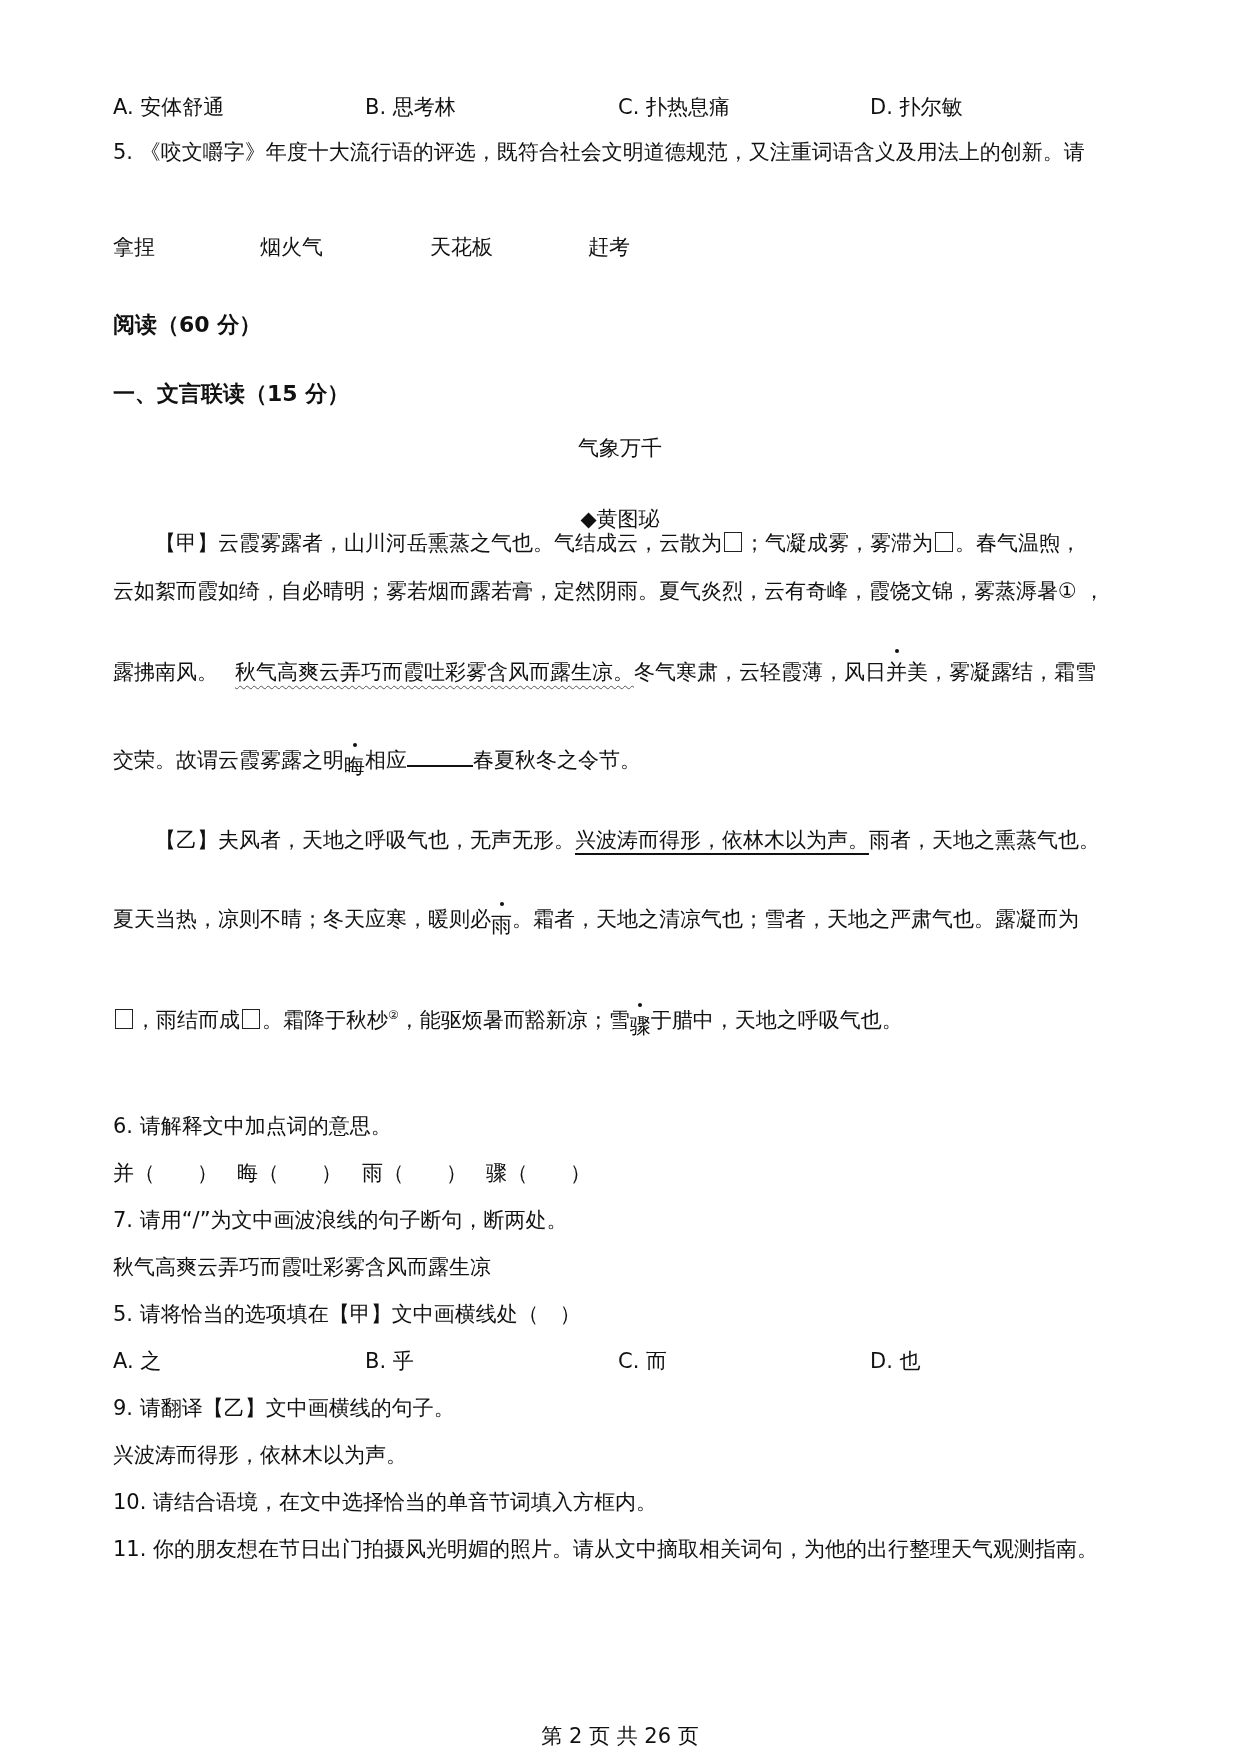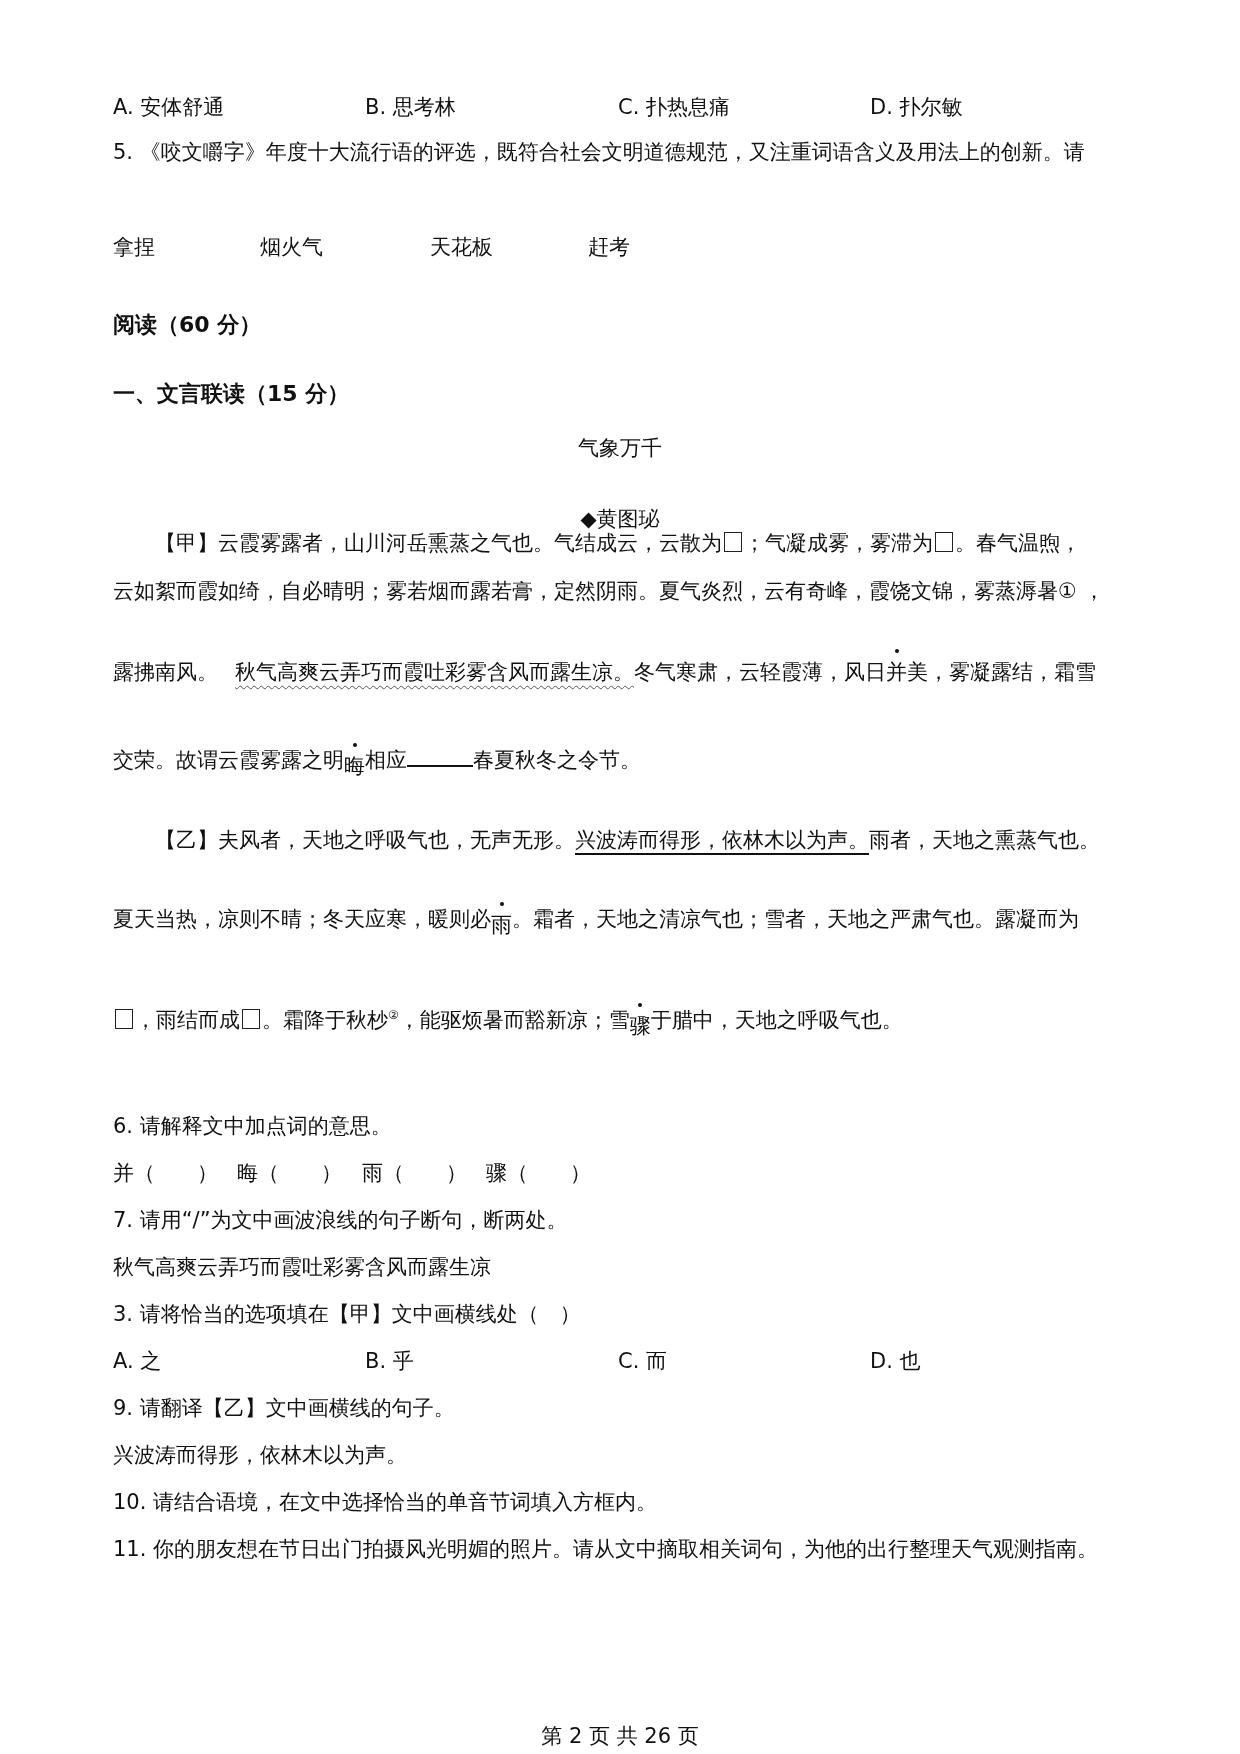--- a/index.html
+++ b/index.html
@@ -72,21 +72,21 @@
 
   <div class="line" style="top:1111px;">6. 请解释文中加点词的意思。</div>
   <div class="opt" style="left:113px; top:1158px;">并（　　）</div>
   <div class="opt" style="left:237px; top:1158px;">晦（　　）</div>
   <div class="opt" style="left:362px; top:1158px;">雨（　　）</div>
   <div class="opt" style="left:486px; top:1158px;">骤（　　）</div>
 
   <div class="line" style="top:1205px;">7. 请用“/”为文中画波浪线的句子断句，断两处。</div>
   <div class="line" style="top:1252px;">秋气高爽云弄巧而霞吐彩雾含风而露生凉</div>
 
-  <div class="line" style="top:1299px;">3. 请将恰当的选项填在【甲】文中画横线处（　）</div>
+  <div class="line" style="top:1299px;">5. 请将恰当的选项填在【甲】文中画横线处（　）</div>
   <div class="opt" style="left:113px; top:1346px;">A. 之</div>
   <div class="opt" style="left:365px; top:1346px;">B. 乎</div>
   <div class="opt" style="left:618px; top:1346px;">C. 而</div>
   <div class="opt" style="left:870px; top:1346px;">D. 也</div>
 
   <div class="line" style="top:1393px;">9. 请翻译【乙】文中画横线的句子。</div>
   <div class="line" style="top:1440px;">兴波涛而得形，依林木以为声。</div>
   <div class="line" style="top:1487px;">10. 请结合语境，在文中选择恰当的单音节词填入方框内。</div>
   <div class="line" style="top:1534px;">11. 你的朋友想在节日出门拍摄风光明媚的照片。请从文中摘取相关词句，为他的出行整理天气观测指南。</div>
 

